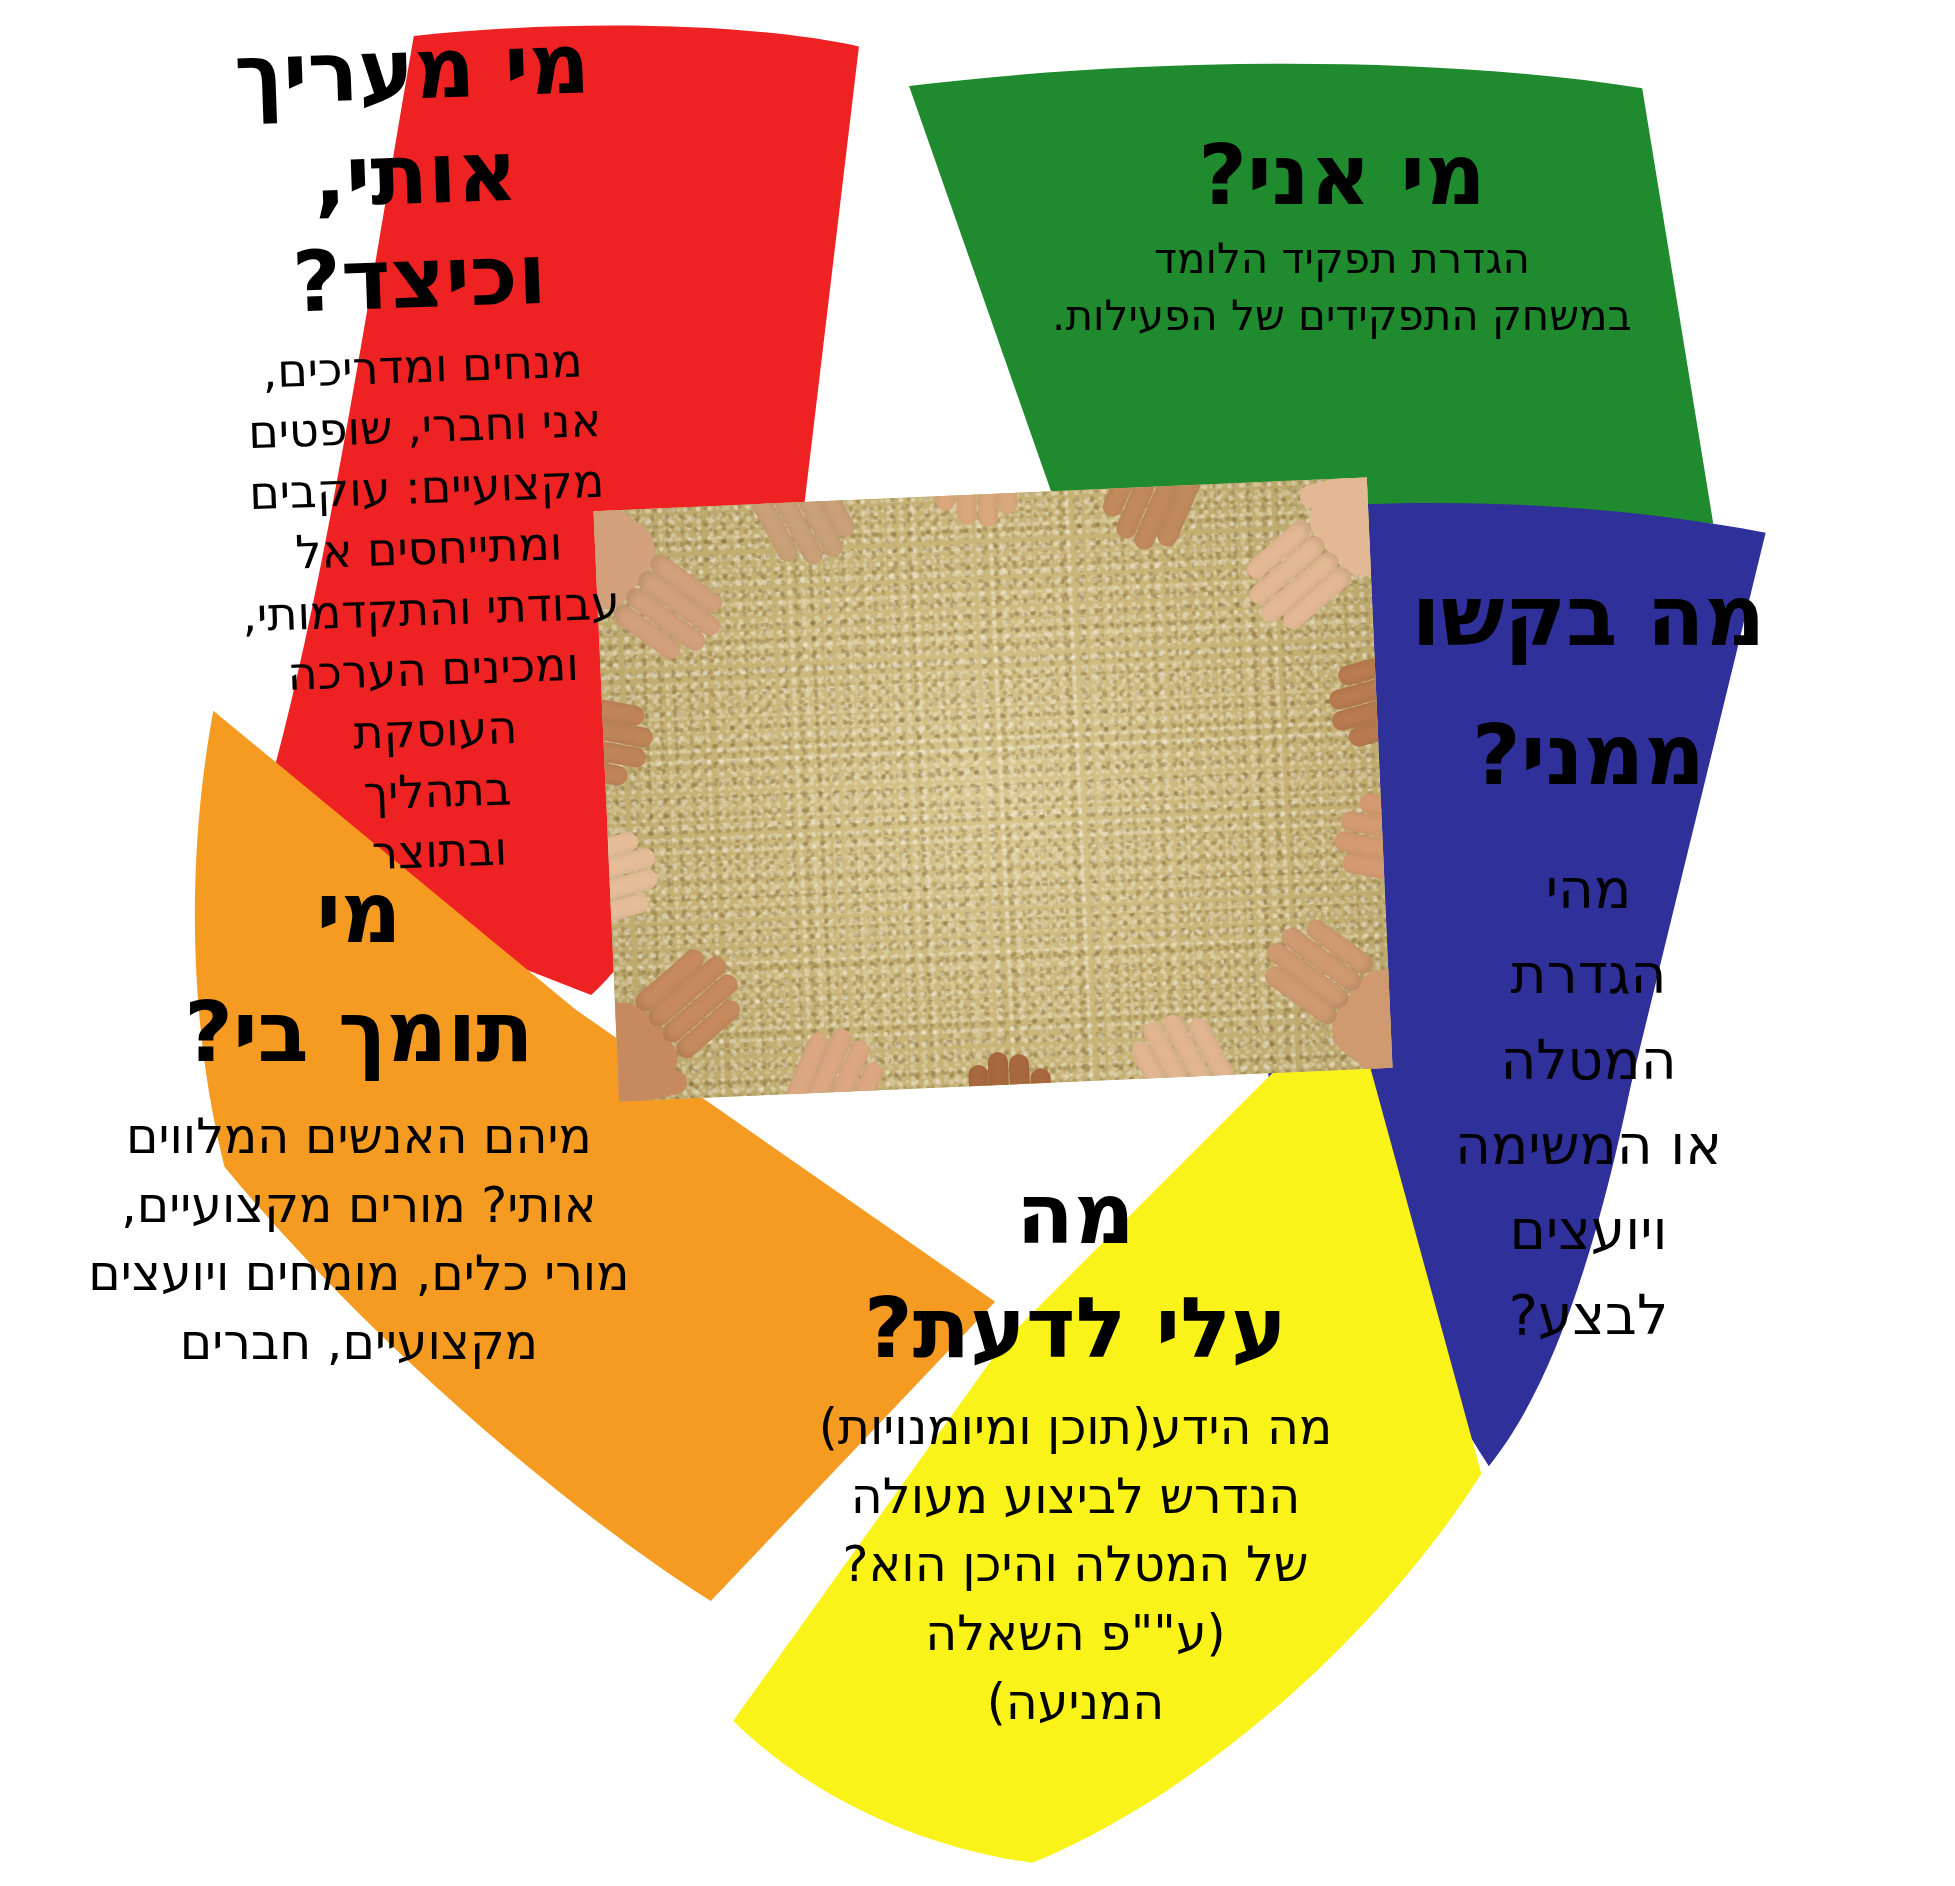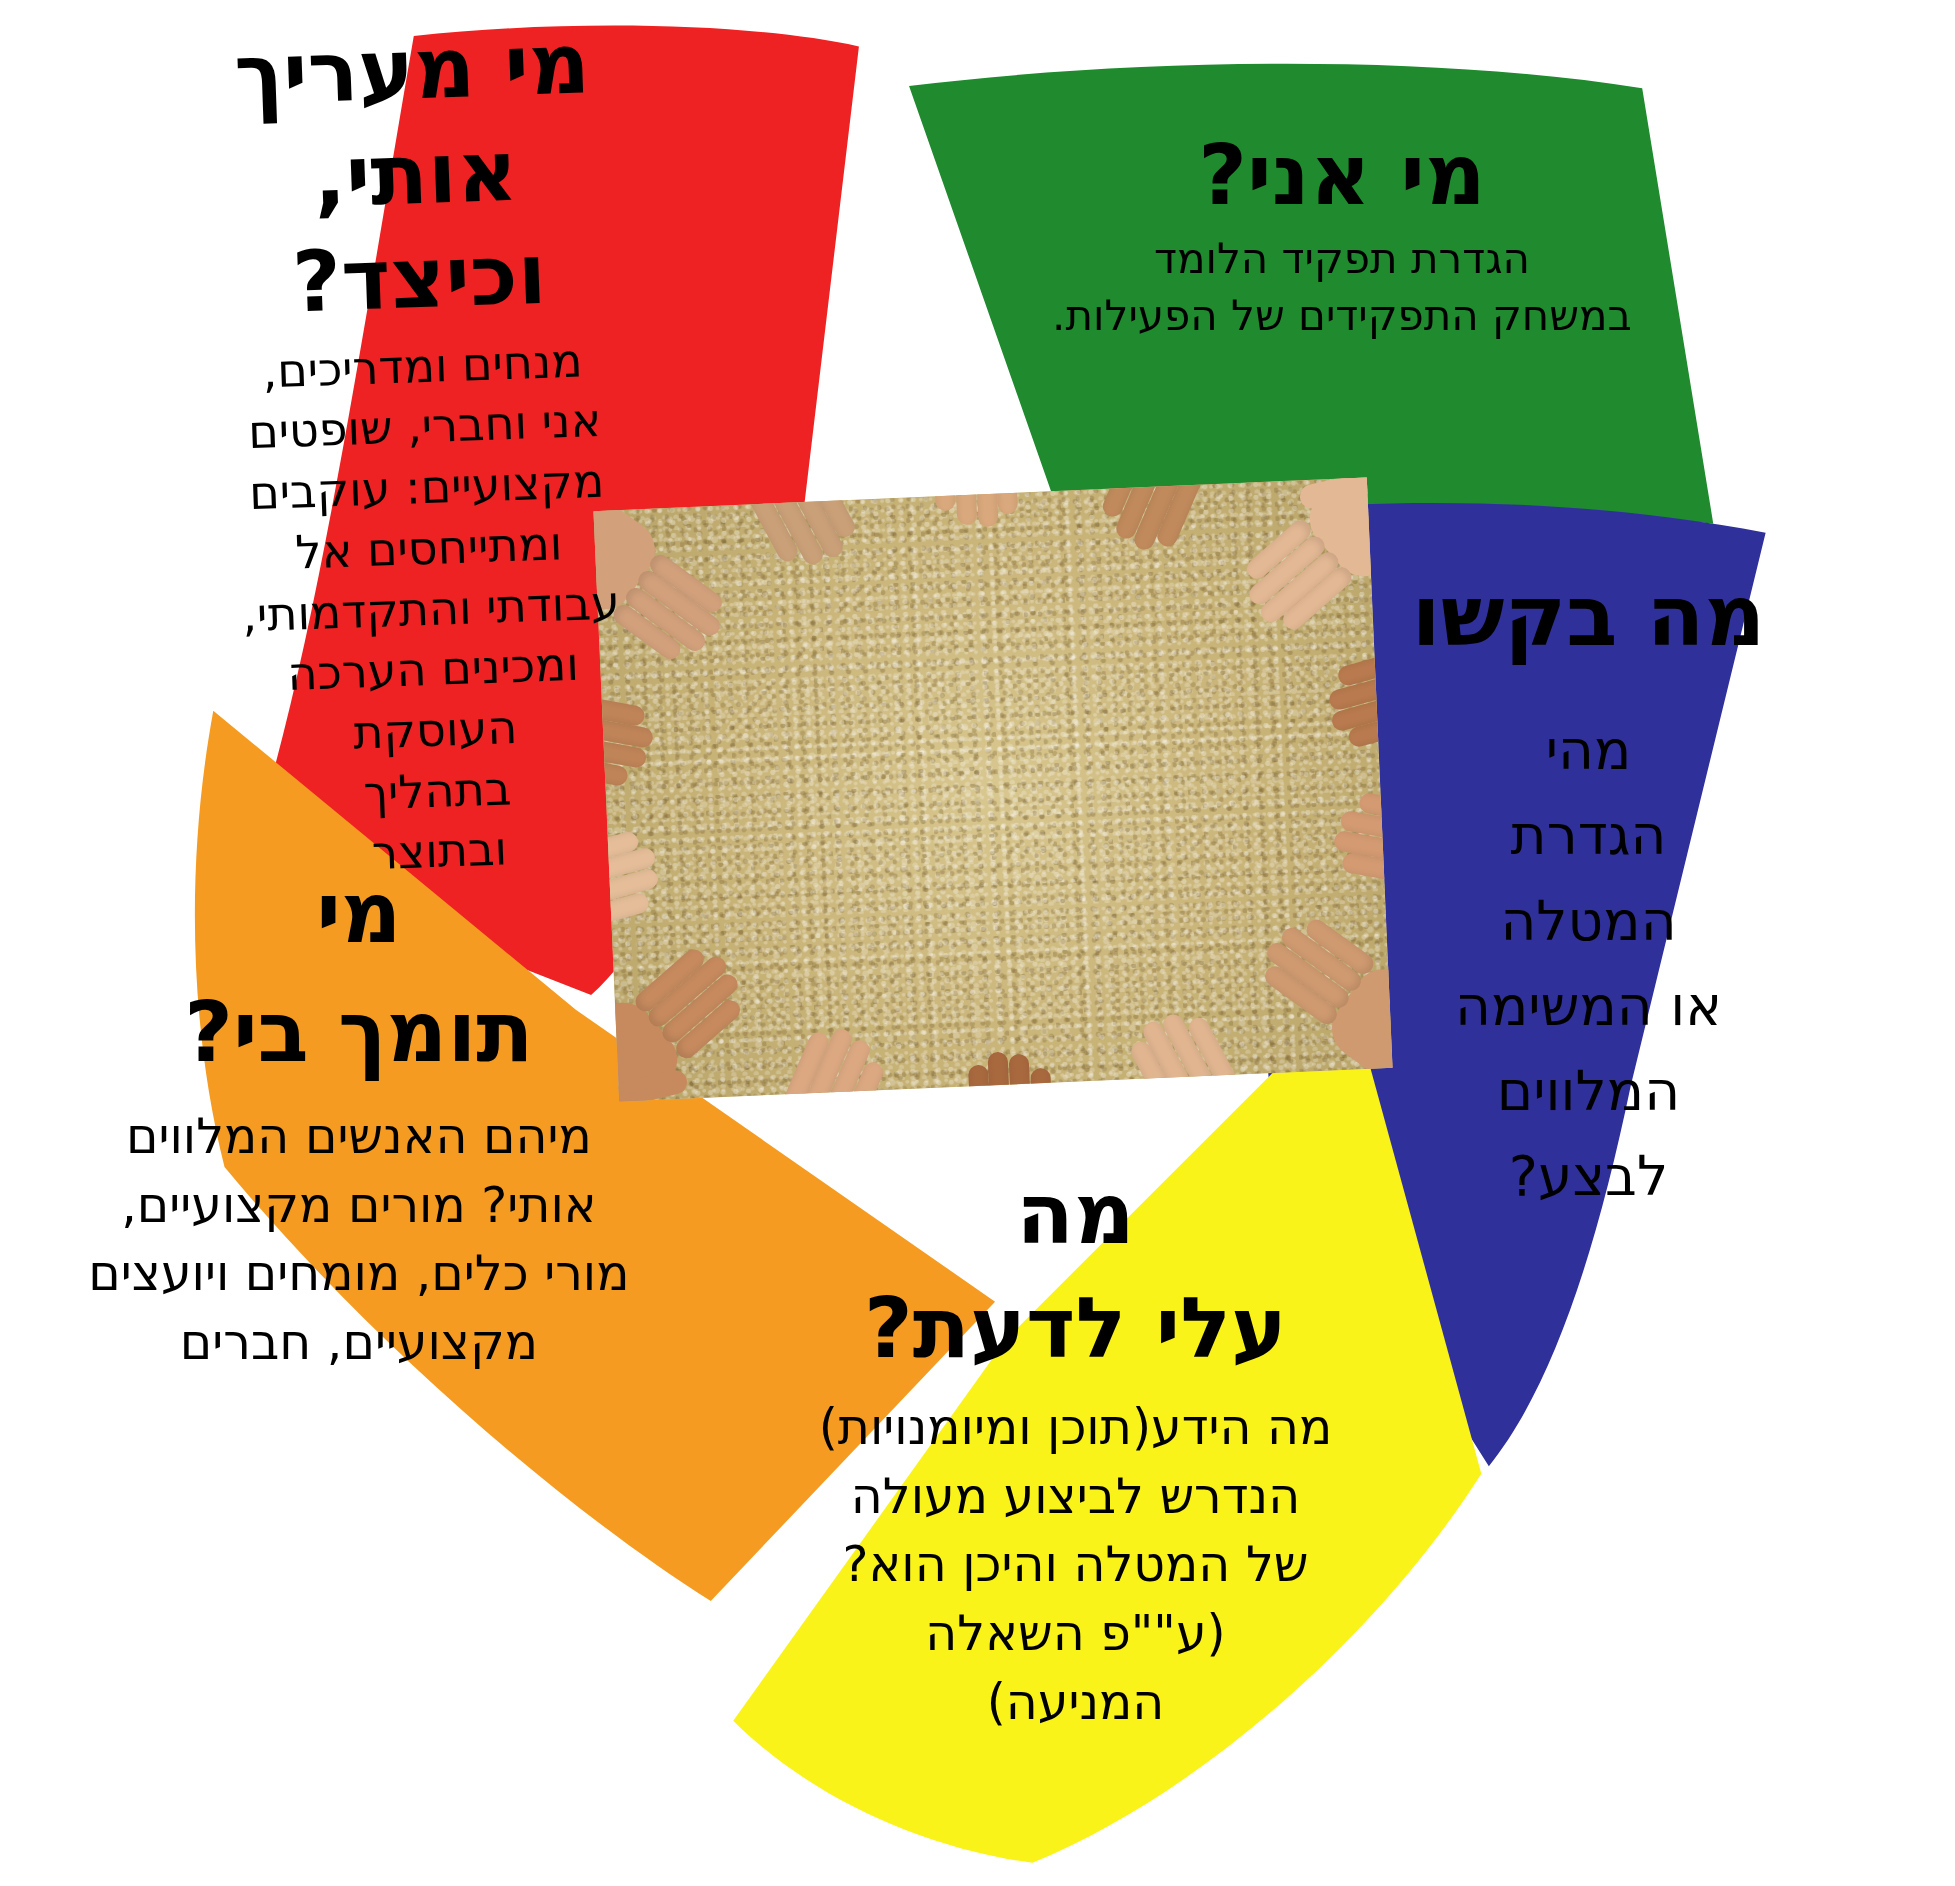--- a/index.html
+++ b/index.html
@@ -249,25 +249,26 @@
     <span class="bdy">ומתייחסים אל</span>
     <span class="bdy">עבודתי והתקדמותי,</span>
     <span class="bdy">ומכינים הערכה</span>
     <span class="bdy">העוסקת</span>
     <span class="bdy">בתהליך</span>
     <span class="bdy">ובתוצר</span>
   </div>
 
   <div class="tblock" id="txt-blue">
     <span class="ttl">מה בקשו</span>
+    <span class="ttl">ממני?</span>
     <span class="bdy">מהי</span>
     <span class="bdy">הגדרת</span>
     <span class="bdy">המטלה</span>
     <span class="bdy">או המשימה</span>
-    <span class="bdy">המלווים</span>
+    <span class="bdy">ויועצים</span>
     <span class="bdy">לבצע?</span>
   </div>
 
   <div class="tblock" id="txt-orange">
     <span class="ttl">מי</span>
     <span class="ttl">תומך בי?</span>
     <span class="bdy">מיהם האנשים המלווים</span>
     <span class="bdy">אותי? מורים מקצועיים,</span>
     <span class="bdy">מורי כלים, מומחים ויועצים</span>
     <span class="bdy">מקצועיים, חברים</span>

